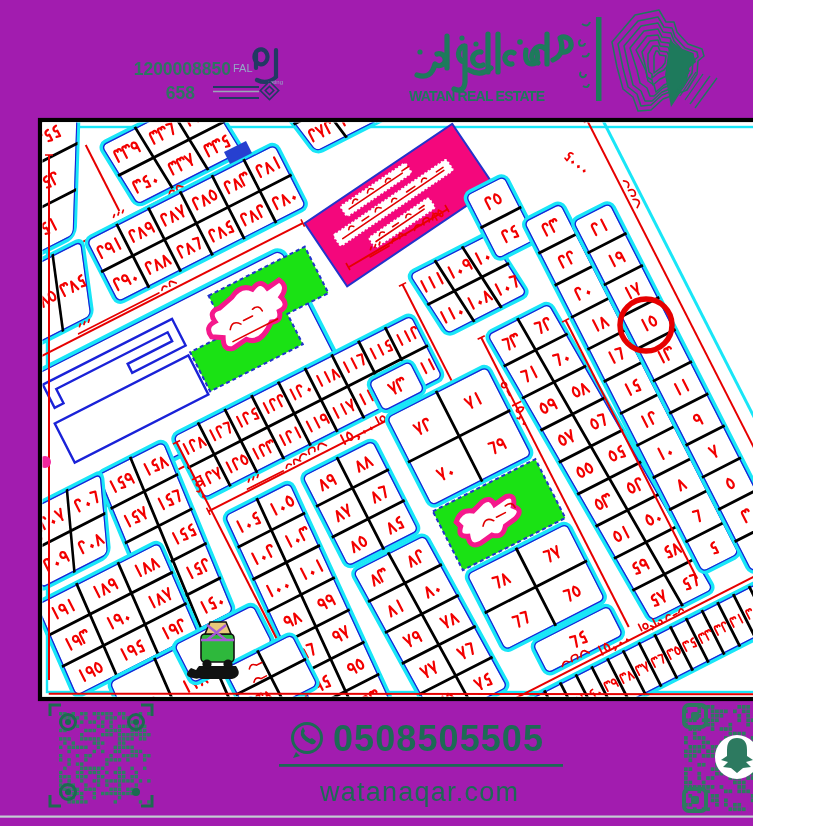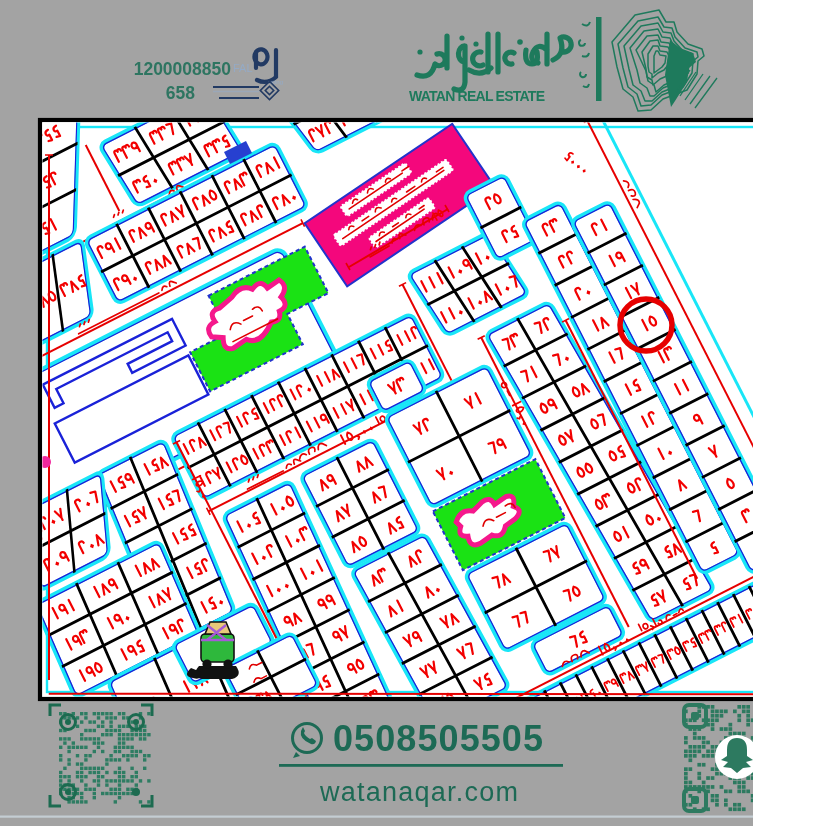--- a/index.html
+++ b/index.html
@@ -10,21 +10,21 @@
 .park{fill:#1ae214;stroke:#2233cc;stroke-width:2;stroke-dasharray:4 3}
 .blob{fill:#fff;stroke:#f5188c;stroke-width:5}
 .school{fill:#f4077c;stroke:#2233cc;stroke-width:2}
 .wtx rect{fill:#fff;stroke:#fff;stroke-width:2;stroke-dasharray:2 2}
 .rtx path,.rtx2 path{fill:none;stroke:#e00000;stroke-width:1.6;stroke-linecap:round}
 .bluln{fill:none;stroke:#1a22d8;stroke-width:2.4}
 .stl{fill:none;stroke:#e60000;stroke-width:2}
 .stl2{fill:none;stroke:#e60000;stroke-width:1.6}
 .stw path{fill:none;stroke:#e60000;stroke-width:1.7;stroke-linecap:round}
 </style></head><body>
-<div style="position:relative;width:753px;height:826px;background:#a3a3a3;font-family:'Liberation Sans',sans-serif;overflow:hidden">
+<div style="position:relative;width:753px;height:826px;background:#a21caf;font-family:'Liberation Sans',sans-serif;overflow:hidden">
 <svg width="833" height="826" viewBox="0 0 833 826" style="position:absolute;left:0;top:0">
 
 <text x="231" y="75" text-anchor="end" font-size="17.5" font-weight="bold" fill="#2e7561" font-family="Liberation Sans">1200008850</text>
 
 <text x="195" y="99" text-anchor="end" font-size="17.5" font-weight="bold" fill="#2e7561" font-family="Liberation Sans">658</text>
 
 <text x="233" y="72" font-size="11" fill="#94aac6" font-family="Liberation Sans">FAL</text>
 
 <g stroke="#223a63" fill="none" stroke-width="4.2" stroke-linecap="round">
         <path d="M276,50 v26 m-9,-22 a6.5,7.5 0 1,0 0.1,0.3 M257,80 q10,5 19,-3"></path>

